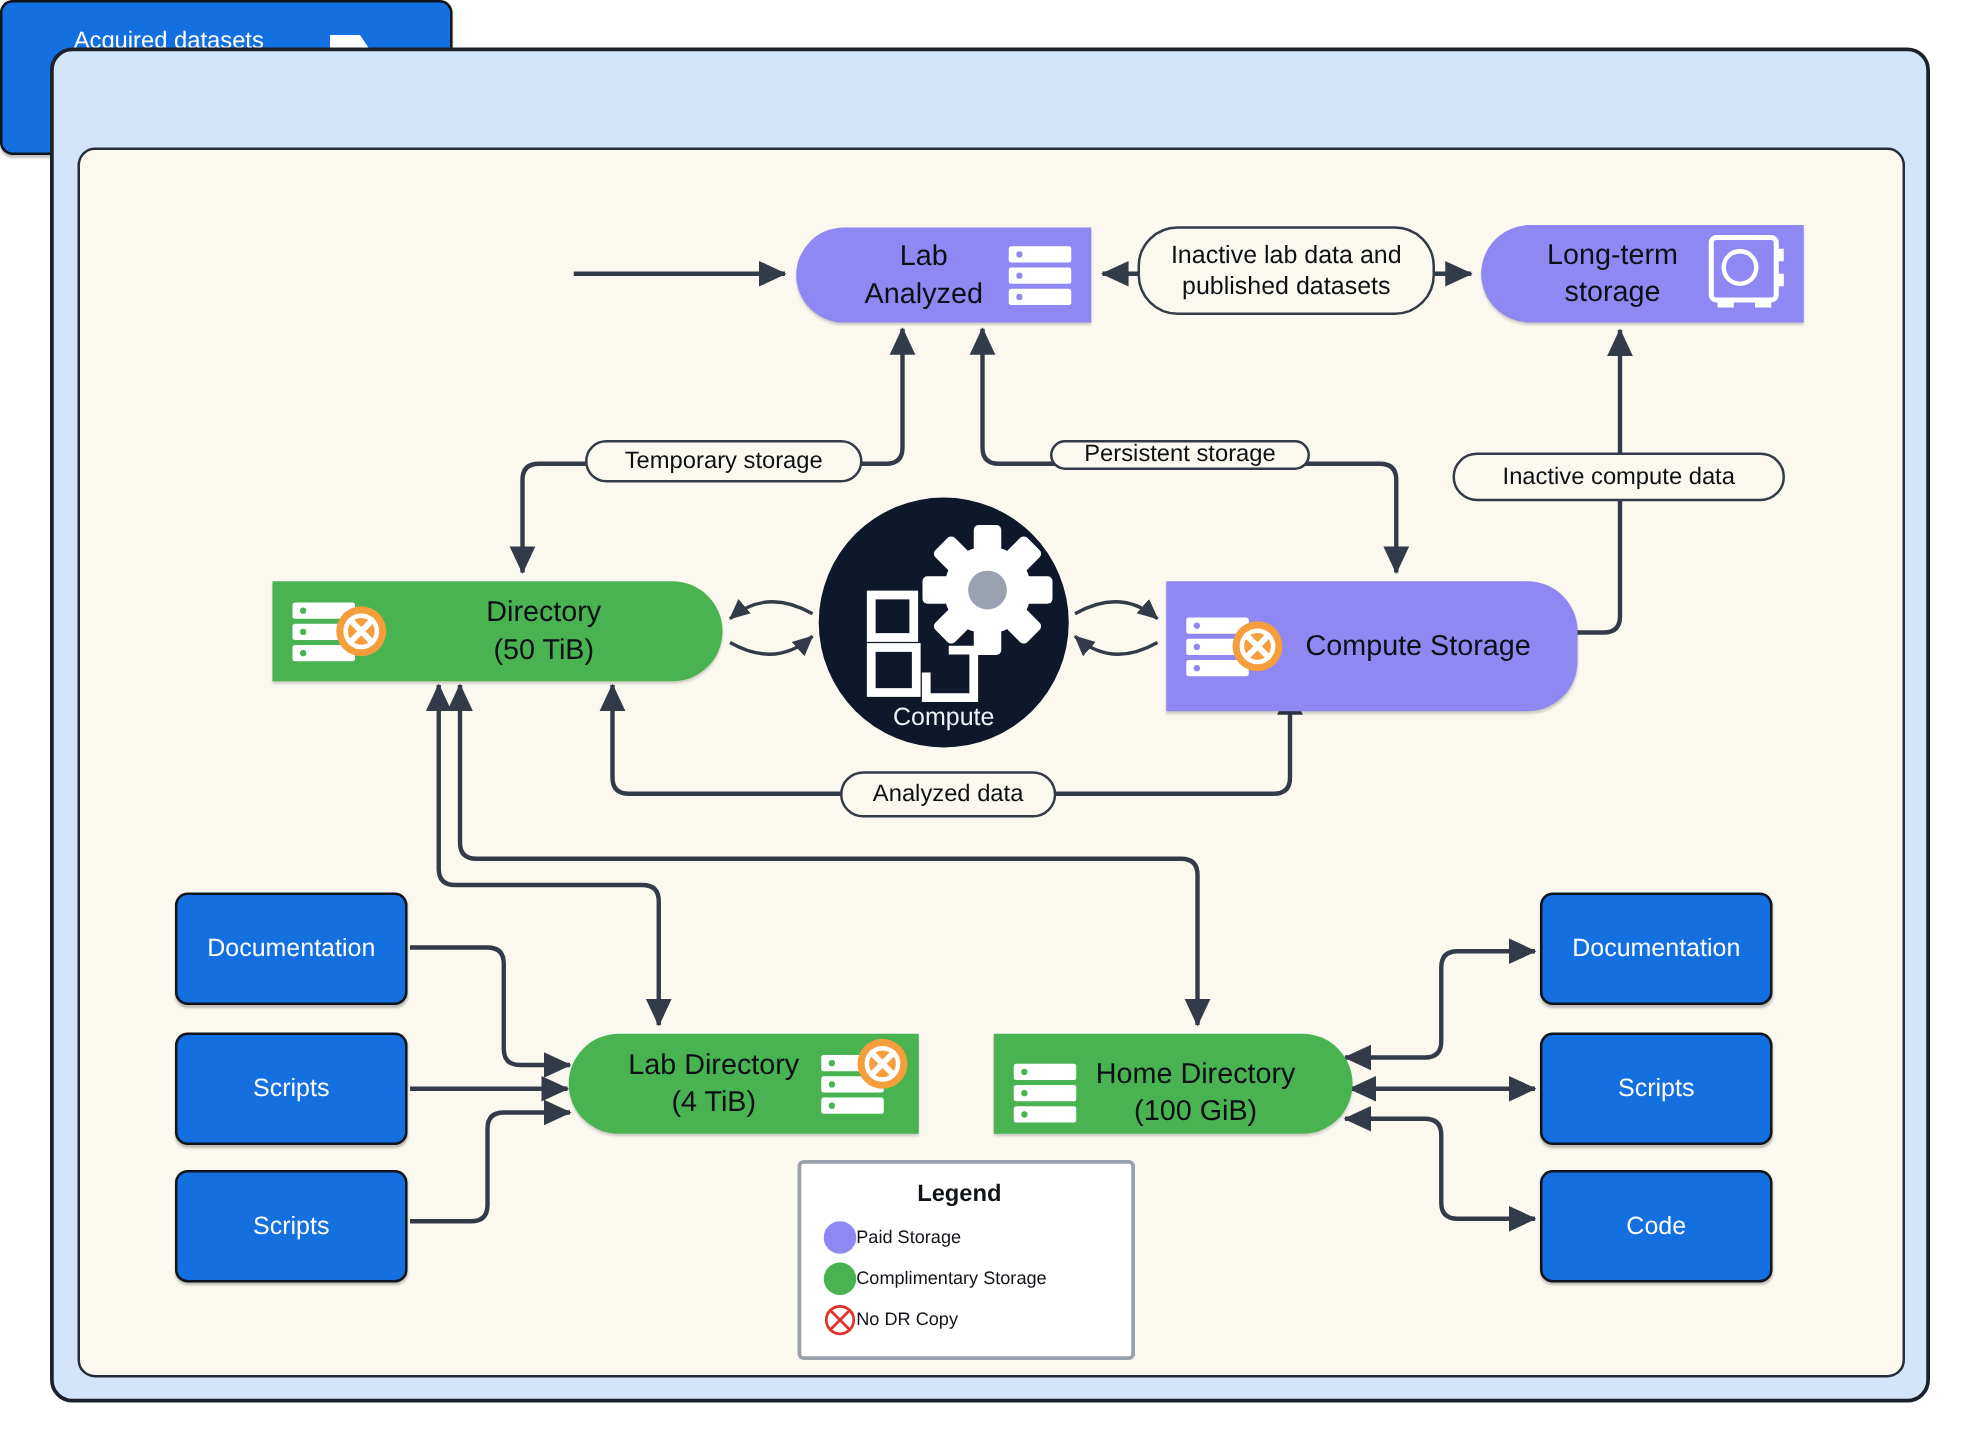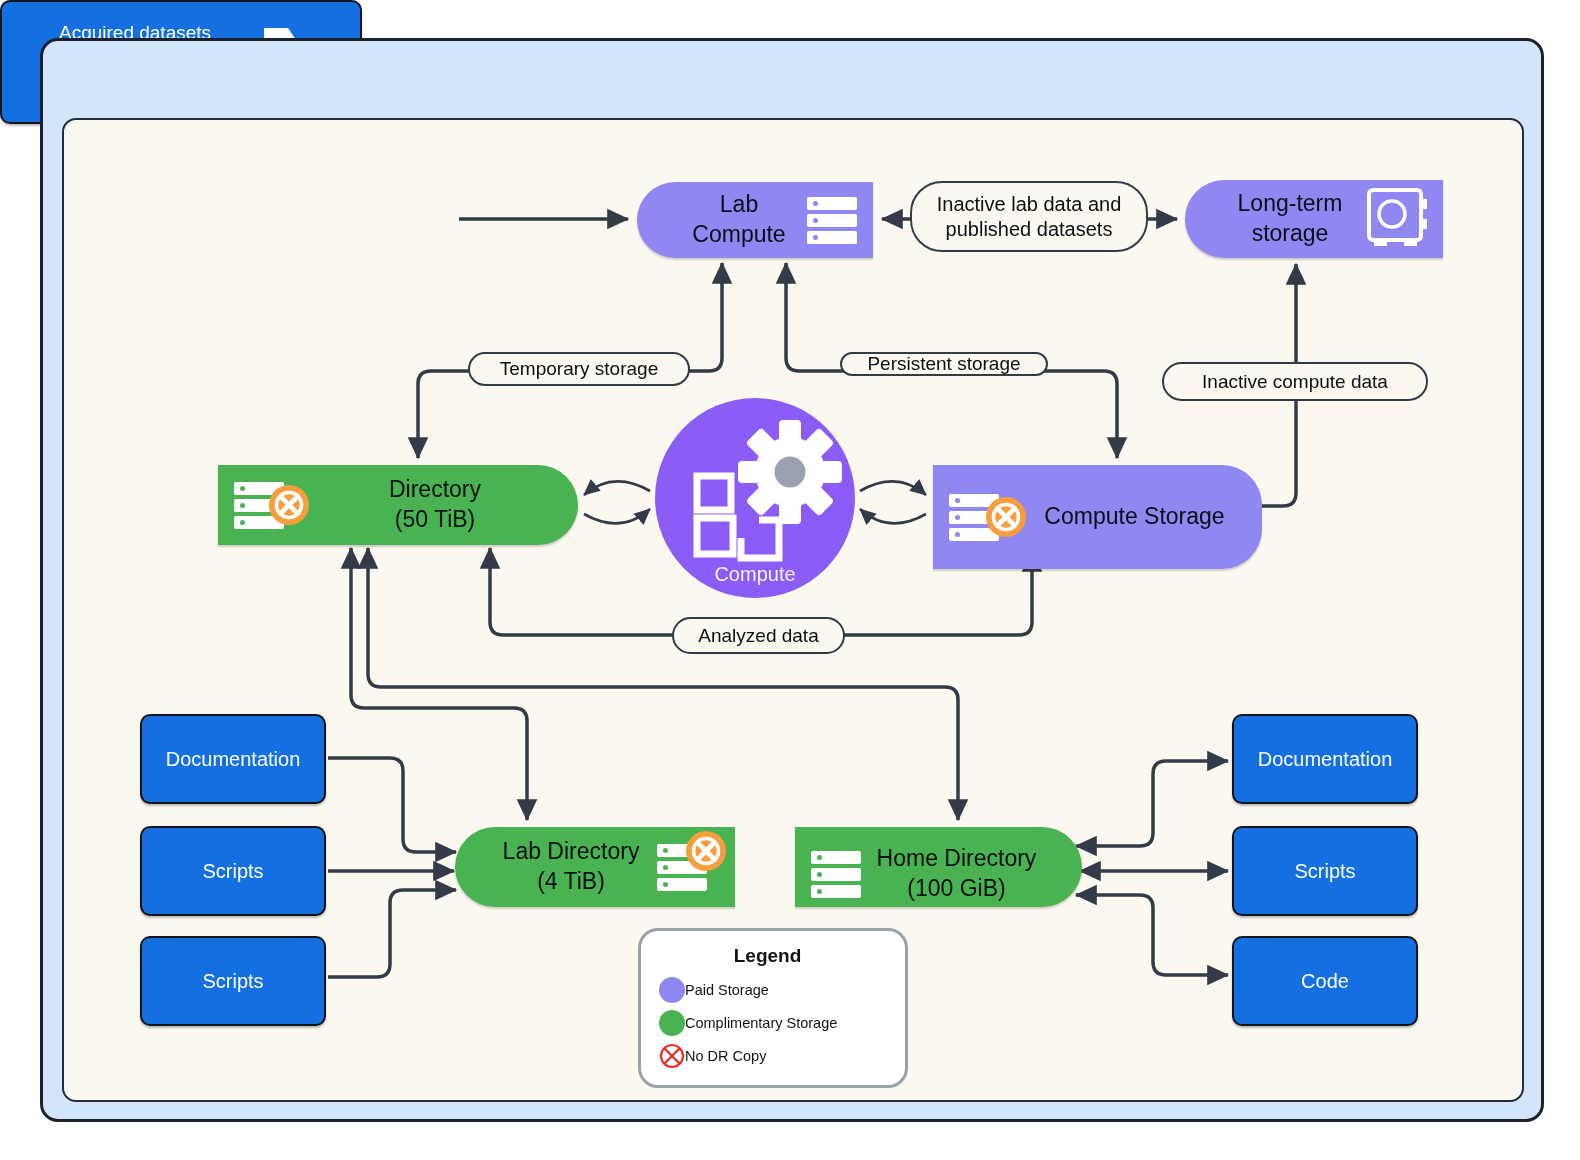--- a/index.html
+++ b/index.html
@@ -29,31 +29,31 @@
   .server .bar::before{content:"";position:absolute;left:6px;top:4px;width:5px;height:5px;border-radius:50%;}
   .server.dots-purple .bar::before{background:#8f88f2;}
   .server.dots-green .bar::before{background:#49b251;}
   .badge{position:absolute;width:42px;height:42px;}
 
   .pill{background:#fbf9ef;border:2.5px solid #333b48;border-radius:26px;color:#0c0f14;
         display:flex;flex-direction:column;align-items:center;justify-content:center;
         font-size:19px;line-height:1.25;text-align:center;}
   .pill.small{border-radius:20px;font-size:19px;}
 
-  .circle-node{position:absolute;width:200px;height:200px;border-radius:50%;background:#8b5cf6;
+  .circle-node{position:absolute;width:200px;height:200px;border-radius:50%;background:#0f172a;
                z-index:2;}
   .circle-node .clabel{position:absolute;left:0;right:0;bottom:12px;text-align:center;
                color:#eef1f5;font-size:20px;}
 
   .srcbox{background:#1470e0;border:2.5px solid #10151c;border-radius:10px;color:#ffffff;
           display:flex;align-items:center;justify-content:space-between;
           box-shadow:0 2px 2px rgba(0,0,0,.25);}
   .srcbox .lines{font-size:19px;line-height:1.55;text-align:center;flex:1;}
 
-  .legend{background:#ffffff;border:3px solid #99a1ac;border-radius:20px;padding:14px 29px 10px 18px;}
+  .legend{background:#ffffff;border:3px solid #99a1ac;border-radius:5px;padding:14px 29px 10px 18px;}
   .legend .ltitle{text-align:center;font-size:19px;font-weight:bold;color:#101318;margin-bottom:10px;}
   .legend .lrow{display:flex;align-items:center;margin-bottom:7px;}
   .legend .swatch{width:26px;height:26px;border-radius:50%;flex:0 0 auto;}
   .legend .ltext{font-size:14.5px;color:#101318;}
 </style>
 </head>
 <body>
 
 <div id="stage">
   <div class="frame"></div>
@@ -95,21 +95,21 @@
       <div>Raw data</div>
     </div>
     <svg width="92" height="92" viewBox="0 0 92 92">
       <path d="M10 12 H34 L42 24 H84 V84 H10 Z" fill="#ffffff"></path>
       <text x="47" y="48" text-anchor="middle" font-size="21" font-weight="bold" fill="#1470e0" font-family="Liberation Sans, sans-serif">01011</text>
       <text x="47" y="72" text-anchor="middle" font-size="21" font-weight="bold" fill="#1470e0" font-family="Liberation Sans, sans-serif">11010</text>
     </svg>
   </div>
 
   <div class="node shape purple round-l" style="left:637px;top:182px;width:236px;height:76px;padding:0 16px 0 34px;">
-    <div class="txt">Lab Compute</div>
+    <div class="txt">Lab Analyzed</div>
     <div class="server dots-purple">
       <div class="bar"></div>
         <div class="bar"></div>
         <div class="bar"></div>
     </div>
   </div>
 
   <div class="pill" style="left:910px;top:181px;width:238px;height:71px;border-radius:32px;font-size:20px;">
     <div>Inactive lab data and</div>
     <div>published datasets</div>

